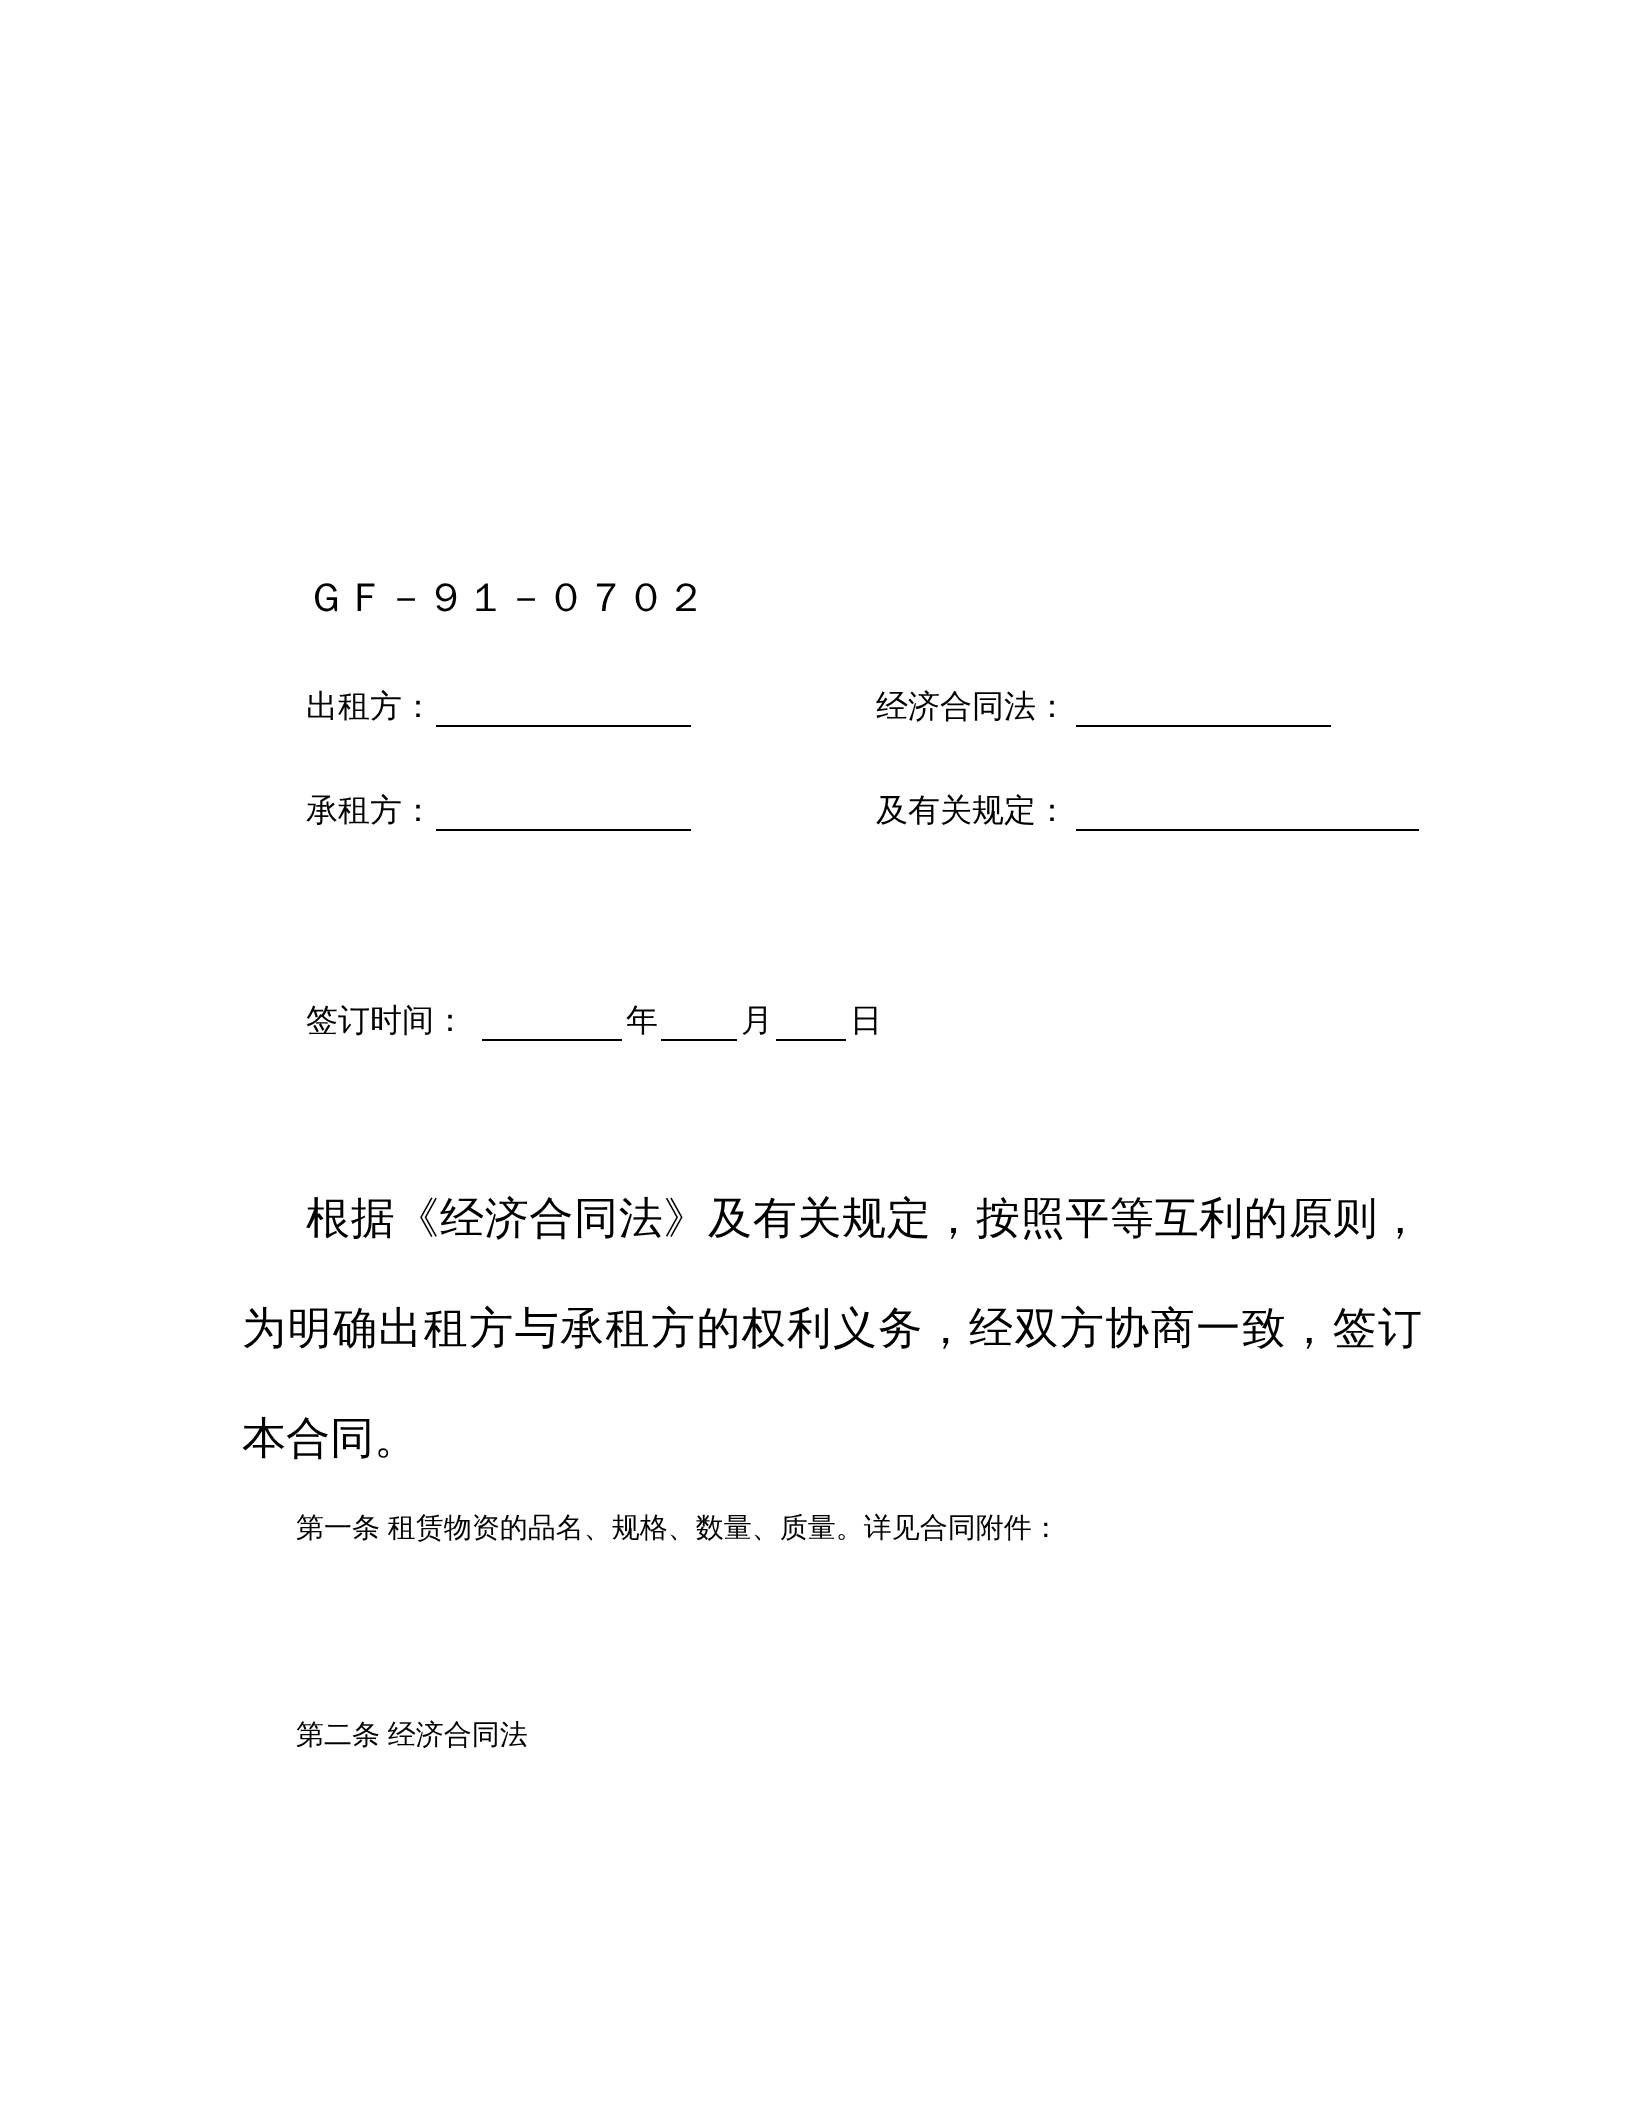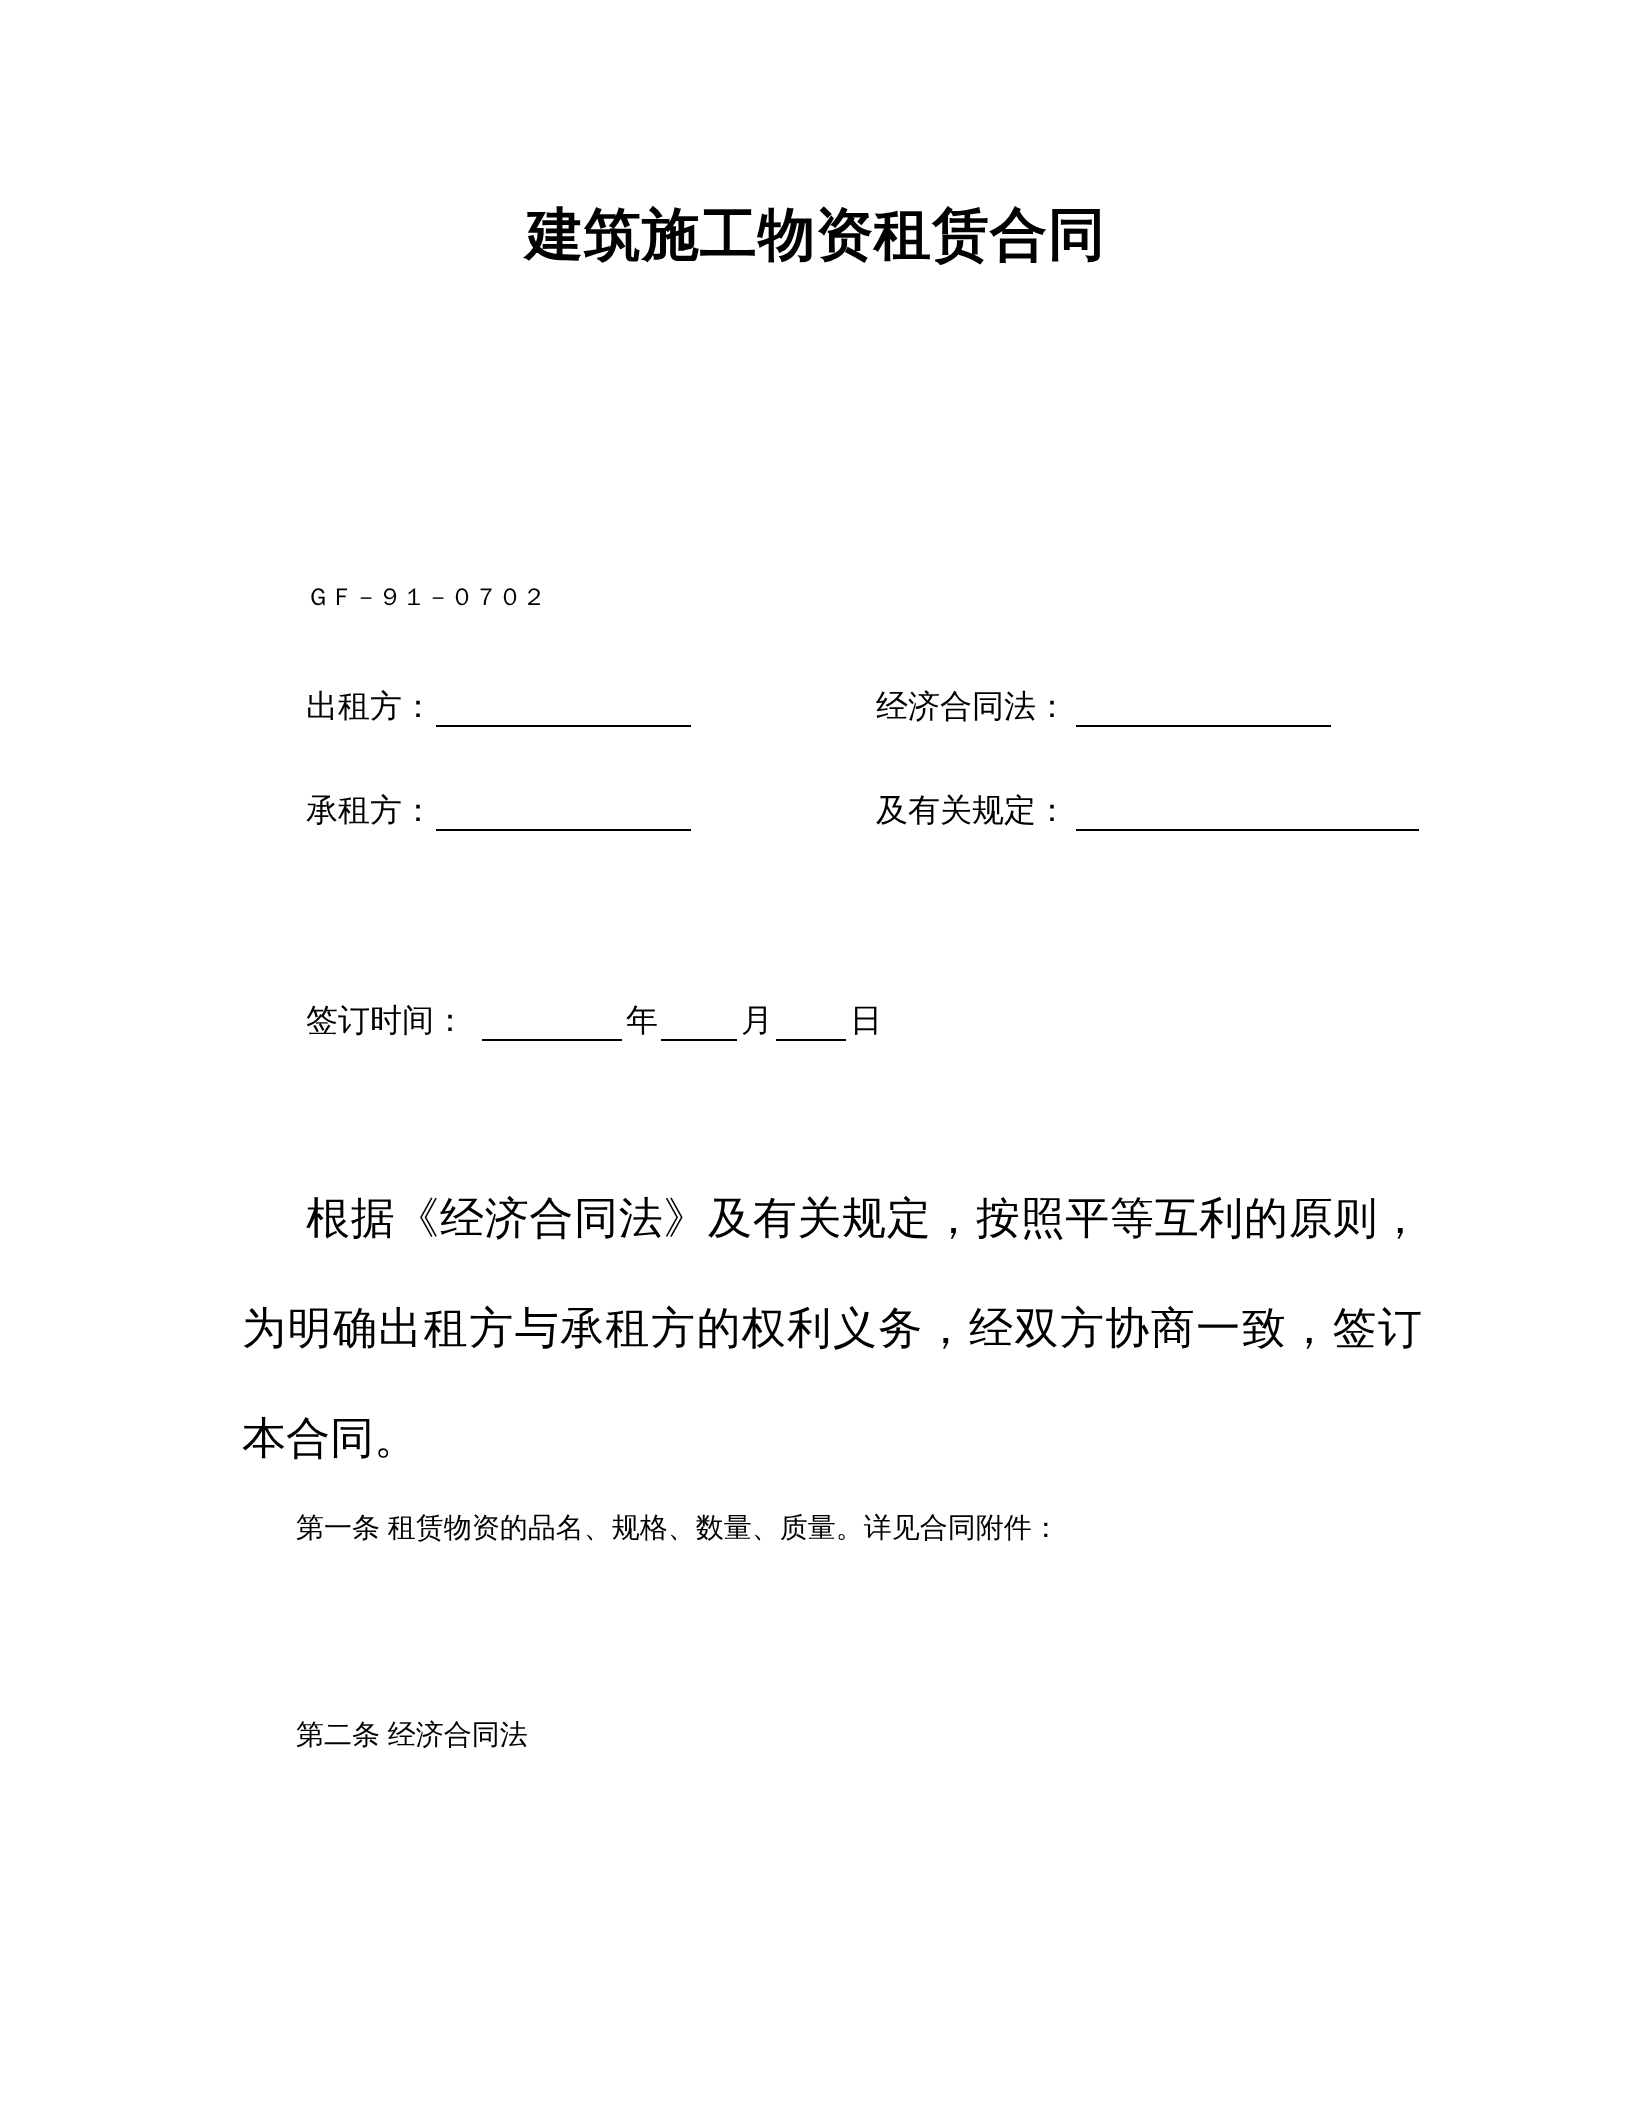--- a/index.html
+++ b/index.html
@@ -24,21 +24,21 @@
     width: 1632px;
     text-align: center;
     font-size: 57px;
     line-height: 76px;
     font-weight: 700;
     letter-spacing: 1px;
   }
   .form-number {
     left: 306px;
     top: 576px;
-    font-size: 24px;
+    font-size: 40px;
     line-height: 42px;
     font-weight: 500;
   }
   .field-row {
     left: 0;
     top: 0;
     width: 1632px;
     font-size: 32px;
     line-height: 40px;
     font-weight: 500;
@@ -83,21 +83,20 @@
     white-space: nowrap;
   }
   .article-1 { top: 1506px; }
   .article-2 { top: 1713px; }
 </style>
 </head>
 <body>
 
 <div class="page">
 
-  <div class="abs doc-title">建筑施工物资租赁合同</div>
 
   <div class="abs form-number">ＧＦ－９１－０７０２</div>
 
   <div class="abs field-row row-1">
     <span class="field-left">
       <span>出租方：</span><span class="blank blank-lessor"></span>
     </span>
     <span class="field-right">
       <span>经济合同法：</span><span class="blank blank-contract"></span>
     </span>

